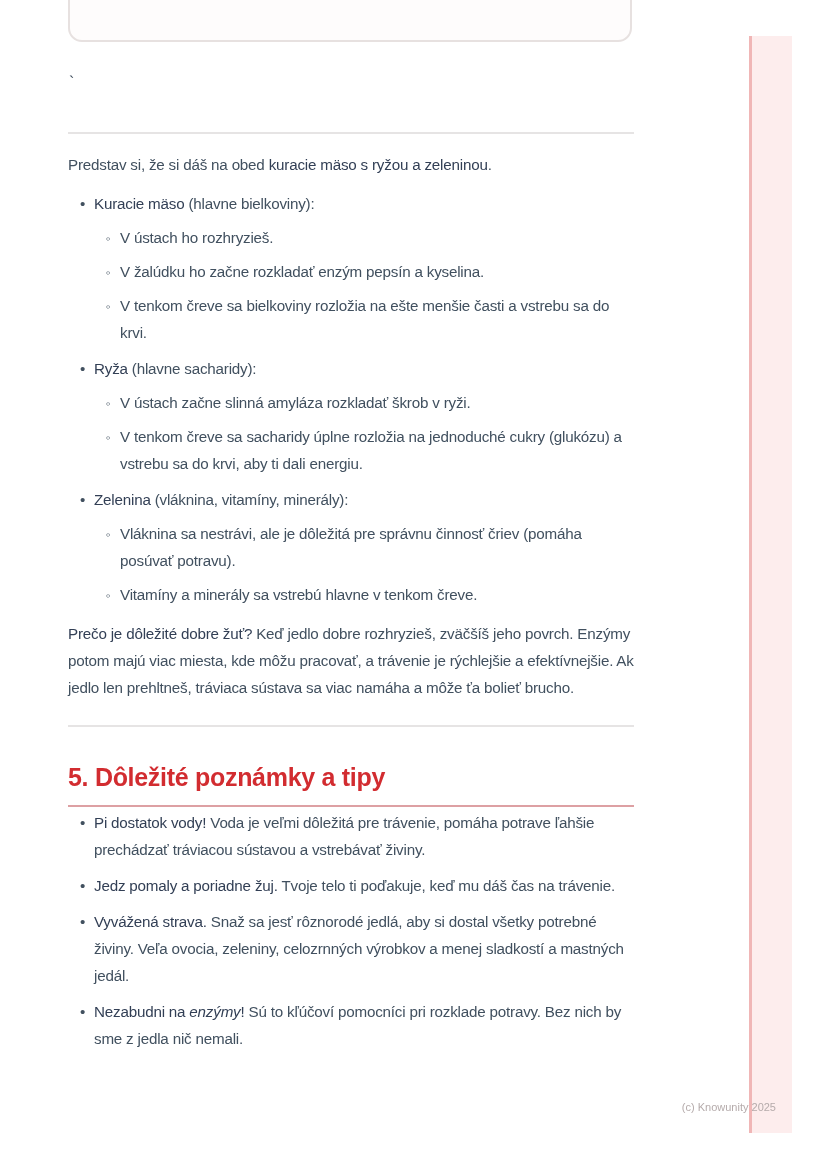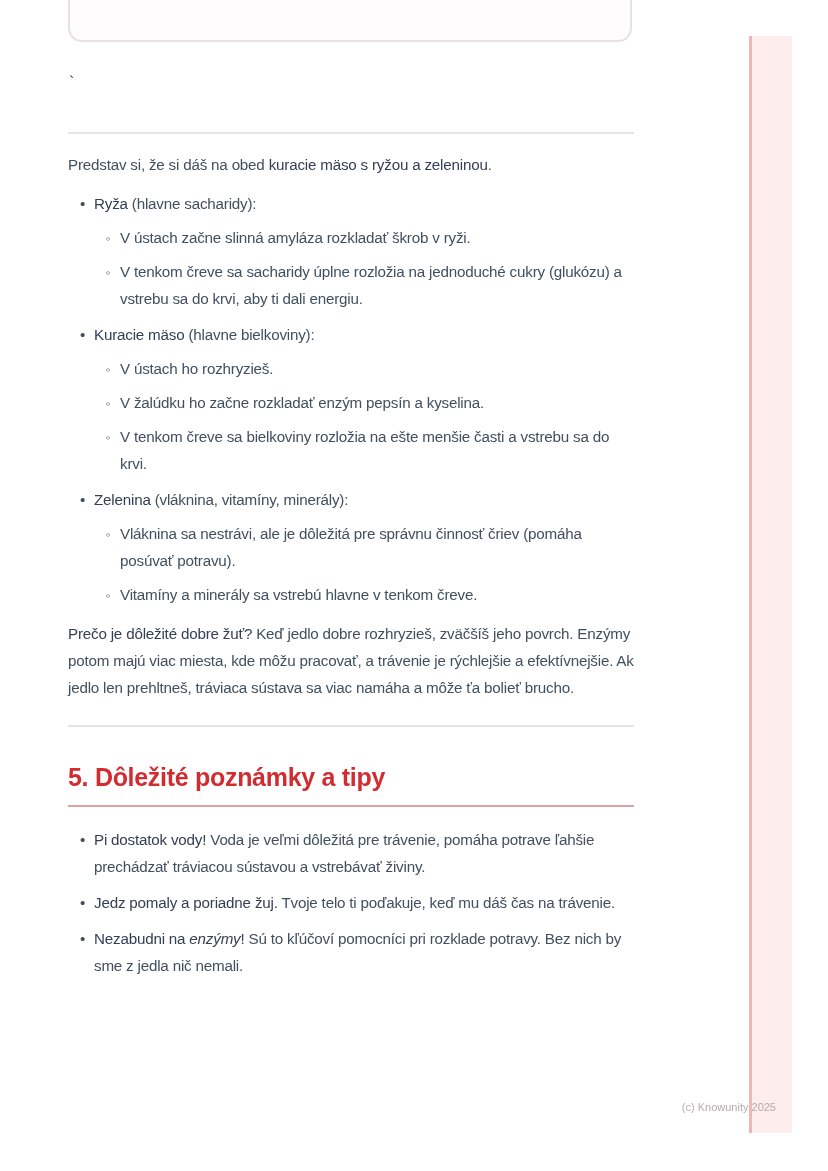--- a/index.html
+++ b/index.html
@@ -58,21 +58,21 @@
 
   ul.l1 { list-style: none; margin: 12px 0 0; padding: 0 0 0 12px; }
   .li1 { position: relative; padding-left: 14px; margin-top: 9px; }
   .li1:first-child { margin-top: 0; }
   .li1::before { content: "\2022"; position: absolute; left: 0; top: 0; color: #41505f; }
 
   ul.l2 { list-style: none; margin: 3px 0 0; padding: 0 0 0 12px; }
   .li2 { position: relative; padding-left: 14px; margin-top: 7px; }
   .li2::before { content: "\25E6"; position: absolute; left: 0; top: 0.5px; font-size: 13px; color: #41505f; }
 
-  ul.tips { margin-top: 19px; }
+  ul.tips { margin-top: 2px; }
   ul.tips .li1 { margin-top: 9px; }
   ul.tips .li1:first-child { margin-top: 0; }
 
   .edge-band {
     position: absolute; left: 749px; top: 36px;
     width: 43px; height: 1097px;
     box-sizing: border-box;
     background: #fdeded;
     border-left: 3px solid #f0b6b6;
     z-index: 1;
@@ -95,50 +95,51 @@
   <div class="stray">`</div>
 
   <div class="content">
 
     <hr class="divider hr1">
 
 
     <p class="body"><span>Predstav si, že si dáš na obed </span><b>kuracie mäso s ryžou a zeleninou</b><span>.</span></p>
 
     <ul class="l1">
-      <li class="li1"><b>Ryža</b><span> (hlavne sacharidy):</span>
-        <ul class="l2">
-          <li class="li2">V ústach začne slinná amyláza rozkladať škrob v ryži.</li>
-          <li class="li2">V tenkom čreve sa sacharidy úplne rozložia na jednoduché cukry (glukózu) a vstrebu sa do krvi, aby ti dali energiu.</li>
-        </ul>
-      </li>
       <li class="li1"><b>Kuracie mäso</b><span> (hlavne bielkoviny):</span>
         <ul class="l2">
           <li class="li2">V ústach ho rozhryzieš.</li>
           <li class="li2">V žalúdku ho začne rozkladať enzým pepsín a kyselina.</li>
           <li class="li2">V tenkom čreve sa bielkoviny rozložia na ešte menšie časti a vstrebu sa do krvi.</li>
+        </ul>
+      </li>
+      <li class="li1"><b>Ryža</b><span> (hlavne sacharidy):</span>
+        <ul class="l2">
+          <li class="li2">V ústach začne slinná amyláza rozkladať škrob v ryži.</li>
+          <li class="li2">V tenkom čreve sa sacharidy úplne rozložia na jednoduché cukry (glukózu) a vstrebu sa do krvi, aby ti dali energiu.</li>
         </ul>
       </li>
       <li class="li1"><b>Zelenina</b><span> (vláknina, vitamíny, minerály):</span>
         <ul class="l2">
           <li class="li2">Vláknina sa nestrávi, ale je dôležitá pre správnu činnosť čriev (pomáha posúvať potravu).</li>
           <li class="li2">Vitamíny a minerály sa vstrebú hlavne v tenkom čreve.</li>
         </ul>
       </li>
     </ul>
 
     <p class="body outro"><b>Prečo je dôležité dobre žuť?</b><span> Keď jedlo dobre rozhryzieš, zväčšíš jeho povrch. Enzýmy potom majú viac miesta, kde môžu pracovať, a trávenie je rýchlejšie a efektívnejšie. Ak jedlo len prehltneš, tráviaca sústava sa viac namáha a môže ťa bolieť brucho.</span></p>
 
     <hr class="divider hr2">
 
     <h2 class="sec-title">5. Dôležité poznámky a tipy</h2>
 
     <ul class="l1 tips">
       <li class="li1"><b>Pi dostatok vody!</b><span> Voda je veľmi dôležitá pre trávenie, pomáha potrave ľahšie prechádzať tráviacou sústavou a vstrebávať živiny.</span></li>
       <li class="li1"><b>Jedz pomaly a poriadne žuj.</b><span> Tvoje telo ti poďakuje, keď mu dáš čas na trávenie.</span></li>
+      <li class="li1"><b>Vyvážená strava.</b><span> Snaž sa jesť rôznorodé jedlá, aby si dostal všetky potrebné živiny. Veľa ovocia, zeleniny, celozrnných výrobkov a menej sladkostí a mastných jedál.</span></li>
       <li class="li1"><b>Nezabudni na </b><b class="ital">enzýmy</b><b>!</b><span> Sú to kľúčoví pomocníci pri rozklade potravy. Bez nich by sme z jedla nič nemali.</span></li>
     </ul>
 
   </div>
 
   <div class="edge-band"></div>
 
   <div class="copyright">(c) Knowunity 2025</div>
 
 </div>

